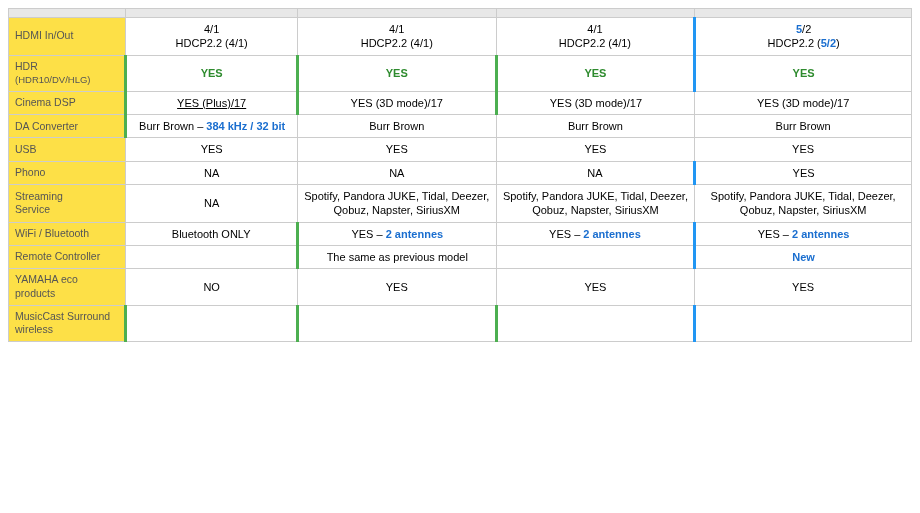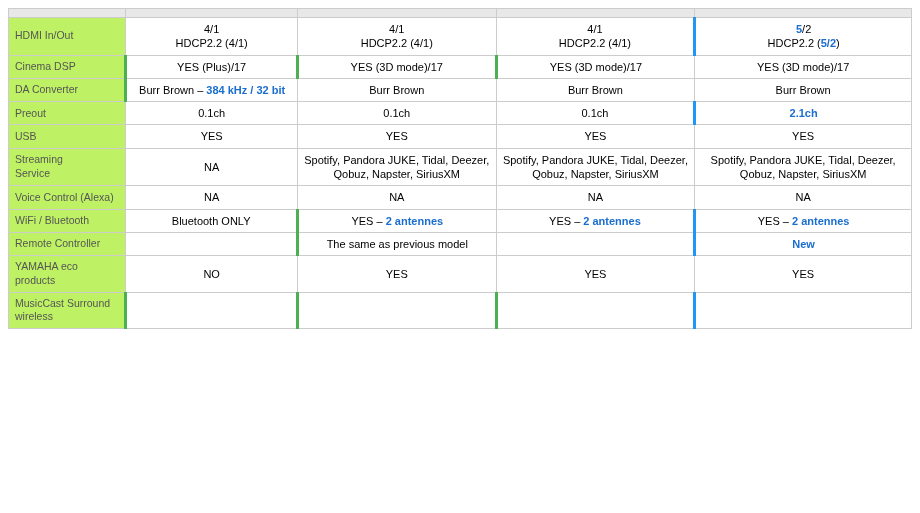--- a/index.html
+++ b/index.html
@@ -28,21 +28,21 @@
     th {
       background: #e8e8e8;
       font-weight: bold;
       font-size: 12px;
       color: #333;
     }
     td:first-child {
       text-align: left;
       font-size: 10.5px;
       color: #555;
-      background: #bef264;
+      background: #fde047;
     }
     .col-feature { width: 13%; }
     .col-v385 { width: 19%; }
     .col-v485 { width: 22%; }
     .col-v585 { width: 22%; }
     .col-v685 { width: 24%; }
     .yes-green { color: #2e8b2e; font-weight: bold; }
     .highlight-blue { color: #1a6ecf; font-weight: bold; }
     .small-text {
       font-size: 9.5px;
@@ -71,60 +71,60 @@
     </thead>
     <tbody id="table-body">
     <tr>
           <td>HDMI In/Out</td>
           <td>4/1<br>HDCP2.2 (4/1)</td>
           <td>4/1<br>HDCP2.2 (4/1)</td>
           <td>4/1<br>HDCP2.2 (4/1)</td>
           <td style="border-left: 3px solid rgb(33, 150, 243);"><span class="highlight-blue">5</span>/2<br>HDCP2.2 (<span class="highlight-blue">5/2</span>)</td>
         </tr>
         <tr>
+          <td>HDR<br><span class="small-text">(HDR10/DV/HLG)</span></td>
+          <td style="border-left: 3px solid rgb(76, 175, 80);"><span class="yes-green">YES</span></td>
+          <td style="border-left: 3px solid rgb(76, 175, 80);"><span class="yes-green">YES</span></td>
+          <td style="border-left: 3px solid rgb(76, 175, 80);"><span class="yes-green">YES</span></td>
+          <td style="border-left: 3px solid rgb(33, 150, 243);"><span class="yes-green">YES</span></td>
+        </tr>
+        <tr>
           <td>Cinema DSP</td>
-          <td style="border-left: 3px solid rgb(76, 175, 80);">YES (Plus)/17</td>
+          <td style="border-left: 3px solid rgb(76, 175, 80); text-decoration: underline;">YES (Plus)/17</td>
           <td style="border-left: 3px solid rgb(76, 175, 80);">YES (3D mode)/17</td>
           <td style="border-left: 3px solid rgb(76, 175, 80);">YES (3D mode)/17</td>
           <td>YES (3D mode)/17</td>
         </tr>
         <tr>
           <td>DA Converter</td>
           <td style="border-left: 3px solid rgb(76, 175, 80);">Burr Brown – <span class="highlight-blue">384 kHz / 32 bit</span></td>
           <td>Burr Brown</td>
           <td>Burr Brown</td>
           <td>Burr Brown</td>
         </tr>
         <tr>
-          <td>Preout</td>
-          <td>0.1ch</td>
-          <td>0.1ch</td>
-          <td>0.1ch</td>
-          <td style="border-left: 3px solid rgb(33, 150, 243);"><span class="highlight-blue">2.1ch</span></td>
-        </tr>
-        <tr>
           <td>USB</td>
           <td>YES</td>
           <td>YES</td>
           <td>YES</td>
           <td>YES</td>
         </tr>
         <tr>
+          <td>Phono</td>
+          <td>NA</td>
+          <td>NA</td>
+          <td>NA</td>
+          <td style="border-left: 3px solid rgb(33, 150, 243);">YES</td>
+        </tr>
+        <tr>
           <td>Streaming<br>Service</td>
           <td>NA</td>
           <td>Spotify, Pandora JUKE, Tidal, Deezer,<br>Qobuz, Napster, SiriusXM</td>
           <td>Spotify, Pandora JUKE, Tidal, Deezer,<br>Qobuz, Napster, SiriusXM</td>
           <td>Spotify, Pandora JUKE, Tidal, Deezer,<br>Qobuz, Napster, SiriusXM</td>
-        </tr>
-        <tr>
-          <td>Voice Control (Alexa)</td>
-          <td>NA</td>
-          <td>NA</td>
-          <td>NA</td>
-          <td>NA</td>
         </tr>
         <tr>
           <td>WiFi / Bluetooth</td>
           <td>Bluetooth ONLY</td>
           <td style="border-left: 3px solid rgb(76, 175, 80);">YES – <span class="highlight-blue">2 antennes</span></td>
           <td>YES – <span class="highlight-blue">2 antennes</span></td>
           <td style="border-left: 3px solid rgb(33, 150, 243);">YES – <span class="highlight-blue">2 antennes</span></td>
         </tr>
         <tr>
           <td>Remote Controller</td>

